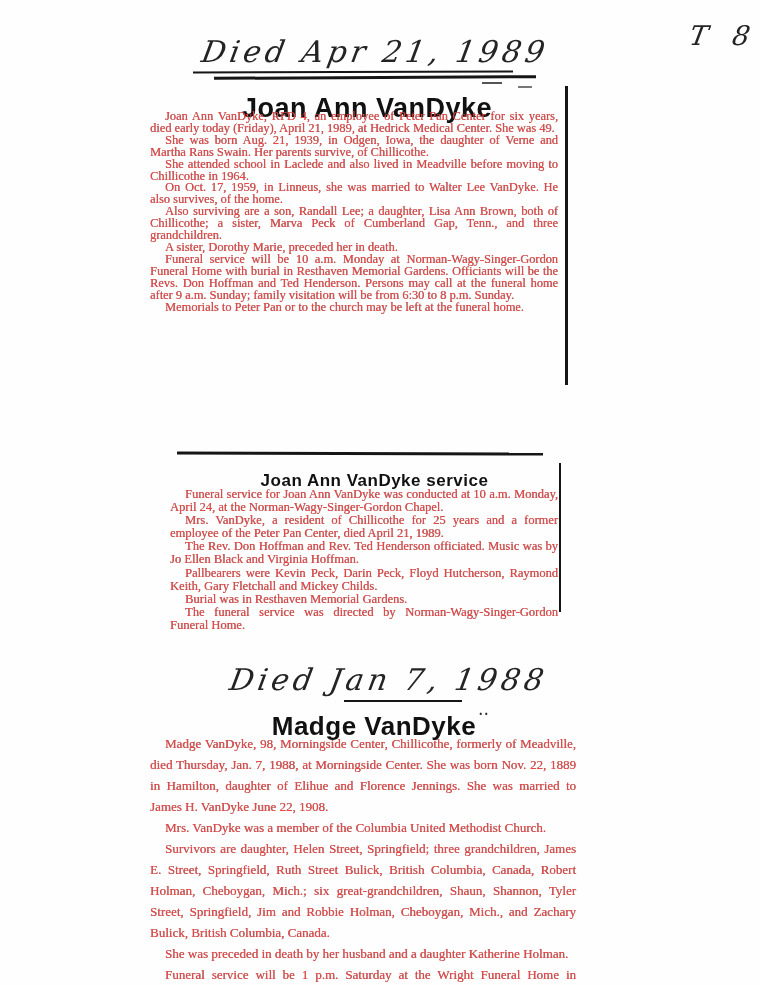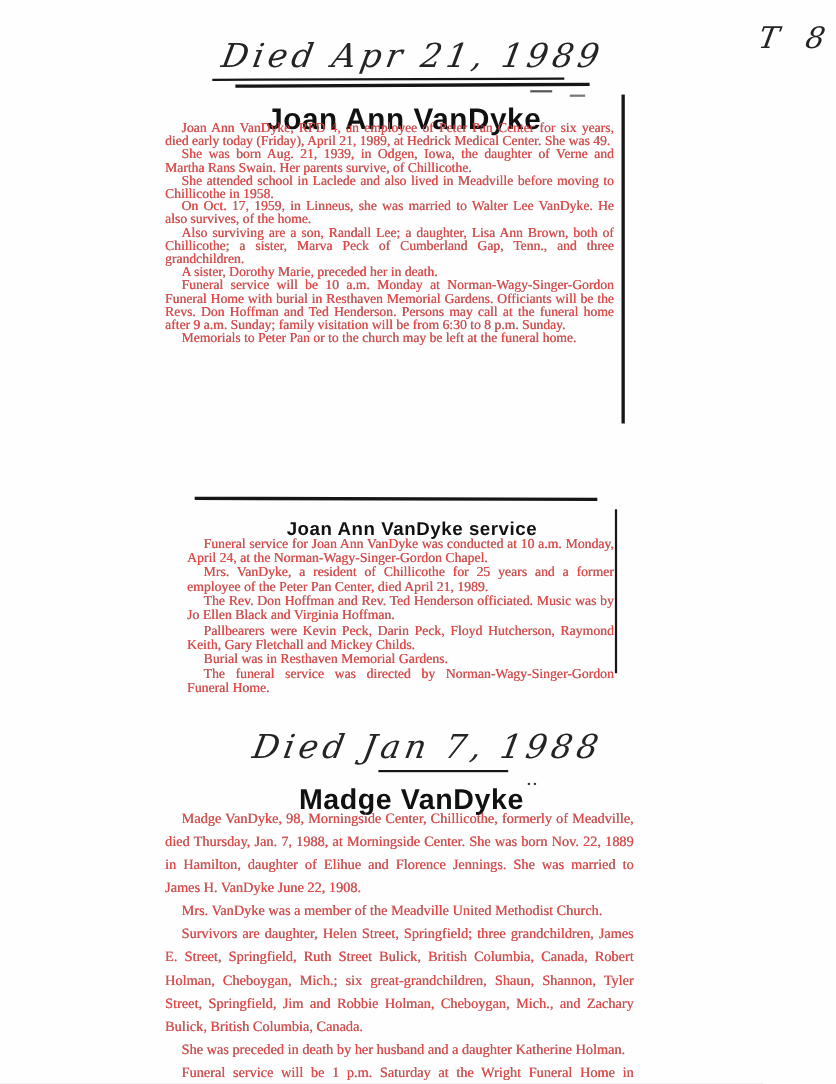--- a/index.html
+++ b/index.html
@@ -82,21 +82,21 @@
 
   <div class="handwriting hw1">Died Apr 21, 1989</div>
   <div class="rule hw1-underline"></div>
   <div class="rule top-rule-1"></div>
   <div class="rule top-rule-1b"></div>
   <div class="rule top-rule-1c"></div>
   <h1 class="headline headline-1">Joan Ann VanDyke</h1>
   <div class="news-body body-1">
     <p>Joan Ann VanDyke, RFD 4, an employee of Peter Pan Center for six years, died early today (Friday), April 21, 1989, at Hedrick Medical Center. She was 49.</p>
     <p>She was born Aug. 21, 1939, in Odgen, Iowa, the daughter of Verne and Martha Rans Swain. Her parents survive, of Chillicothe.</p>
-    <p>She attended school in Laclede and also lived in Meadville before moving to Chillicothe in 1958.</p>
+    <p>She attended school in Laclede and also lived in Meadville before moving to Chillicothe in 1964.</p>
     <p>On Oct. 17, 1959, in Linneus, she was married to Walter Lee VanDyke. He also survives, of the home.</p>
     <p>Also surviving are a son, Randall Lee; a daughter, Lisa Ann Brown, both of Chillicothe; a sister, Marva Peck of Cumberland Gap, Tenn., and three grandchildren.</p>
     <p>A sister, Dorothy Marie, preceded her in death.</p>
     <p>Funeral service will be 10 a.m. Monday at Norman-Wagy-Singer-Gordon Funeral Home with burial in Resthaven Memorial Gardens. Officiants will be the Revs. Don Hoffman and Ted Henderson. Persons may call at the funeral home after 9 a.m. Sunday; family visitation will be from 6:30 to 8 p.m. Sunday.</p>
     <p>Memorials to Peter Pan or to the church may be left at the funeral home.</p>
   </div>
   <div class="rule vrule-1"></div>
 
   <div class="rule top-rule-2"></div>
   <h2 class="headline headline-2">Joan Ann VanDyke service</h2>
@@ -109,19 +109,19 @@
     <p>The funeral service was directed by Norman-Wagy-Singer-Gordon Funeral Home.</p>
   </div>
   <div class="rule vrule-2"></div>
 
   <div class="handwriting hw2">Died Jan 7, 1988</div>
   <div class="rule hw2-underline"></div>
   <h2 class="headline headline-3">Madge VanDyke</h2>
   <span class="headline-artifact">..</span>
   <div class="news-body body-3">
     <p>Madge VanDyke, 98, Morningside Center, Chillicothe, formerly of Meadville, died Thursday, Jan. 7, 1988, at Morningside Center. She was born Nov. 22, 1889 in Hamilton, daughter of Elihue and Florence Jennings. She was married to James H. VanDyke June 22, 1908.</p>
-    <p>Mrs. VanDyke was a member of the Meadville United Methodist Church.</p>
+    <p>Mrs. VanDyke was a member of the Columbia United Methodist Church.</p>
     <p>Survivors are daughter, Helen Street, Springfield; three grandchildren, James E. Street, Springfield, Ruth Street Bulick, British Columbia, Canada, Robert Holman, Cheboygan, Mich.; six great-grandchildren, Shaun, Shannon, Tyler Street, Springfield, Jim and Robbie Holman, Cheboygan, Mich., and Zachary Bulick, British Columbia, Canada.</p>
     <p>She was preceded in death by her husband and a daughter Katherine Holman.</p>
     <p>Funeral service will be 1 p.m. Saturday at the Wright Funeral Home in Meadville. Rev. Dick Newman will officiate. Burial will be in the Meadville Cemetery. Visitation is today.</p>
   </div>
 
 </div>
 
 </body></html>

